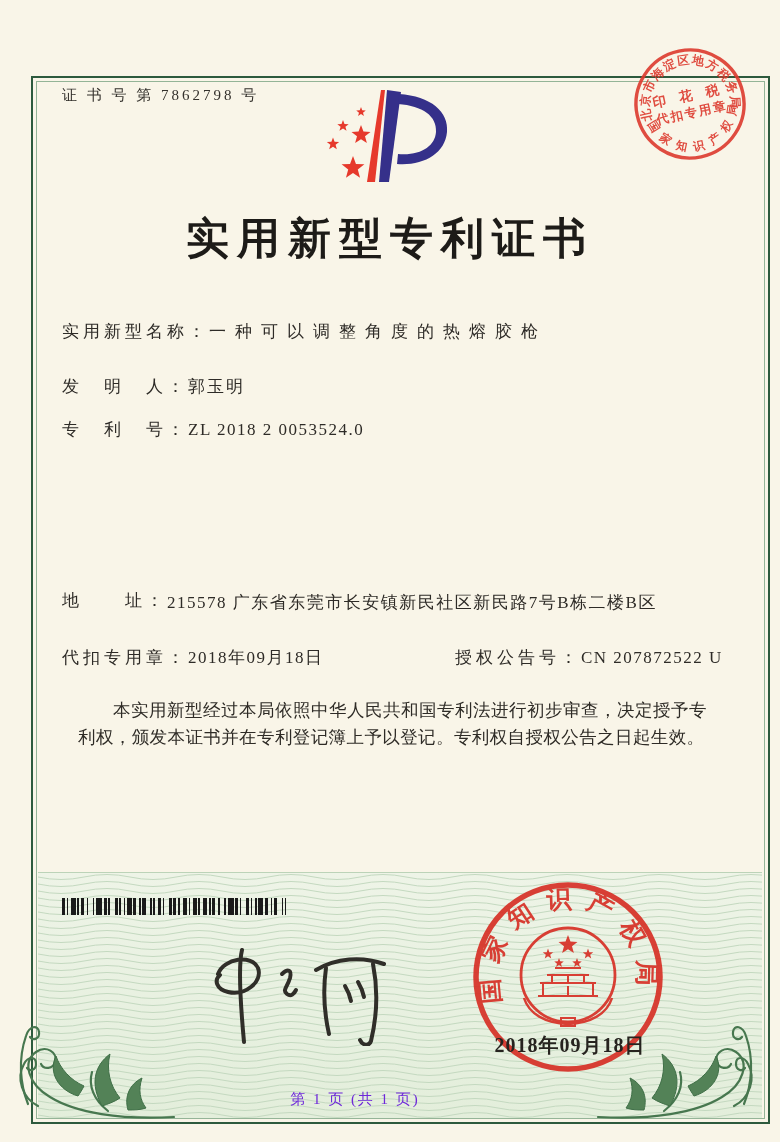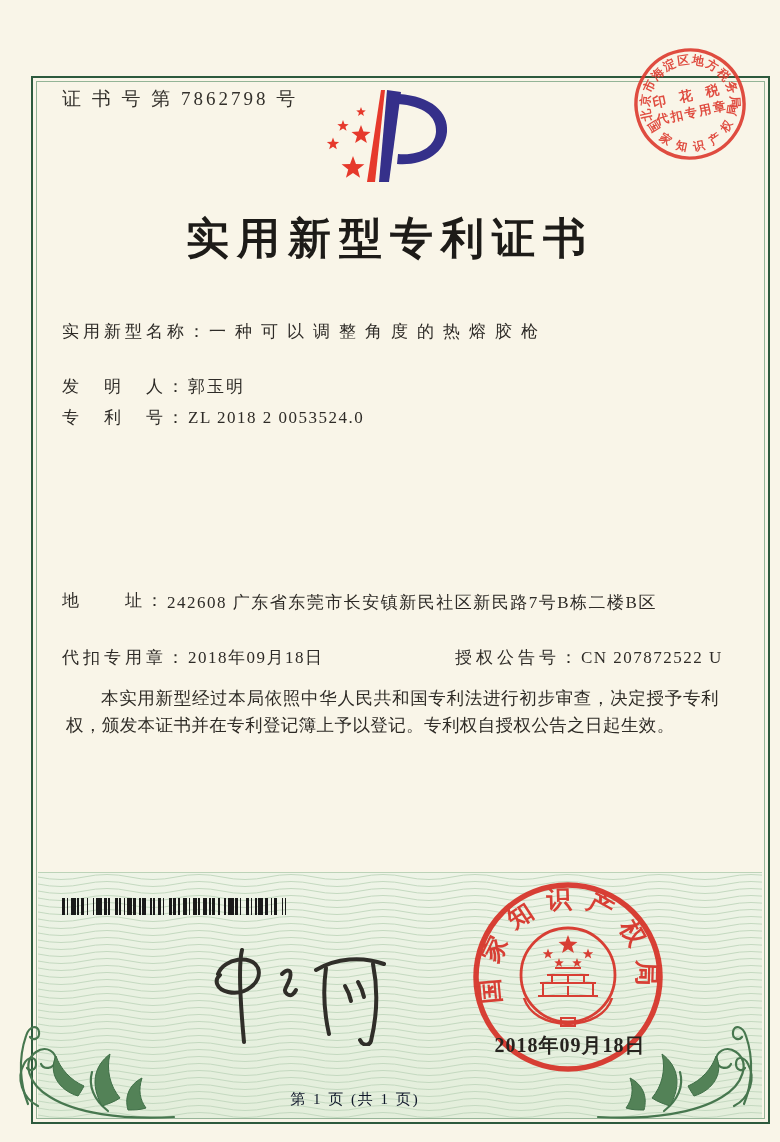--- a/index.html
+++ b/index.html
@@ -12,49 +12,49 @@
                border:2px solid #2d5a3d;}
   #frame-inner{left:36px;top:81px;width:729px;height:1038px;box-sizing:border-box;
                border:1px solid #94b497;}
 
   
   #panel{left:38px;top:872px;width:724px;height:245px;
          background:linear-gradient(#eef4e7,#e3eedb);border-top:1px solid #bcd3b8;}
   #panel svg{display:block;}
 
   
-  #cert-no{left:62px;top:86px;font-size:19px;letter-spacing:3px;color:#33302b;}
+  #cert-no{left:62px;top:86px;font-size:15px;letter-spacing:3px;color:#33302b;}
   #logo{left:323px;top:82px;}
   #title{left:0;width:780px;top:210px;text-align:center;font-size:43px;font-weight:bold;
          letter-spacing:8px;color:#1d1b18;}
 
   
   .row{position:absolute;left:62px;width:680px;font-size:17px;color:#2e2b27;}
   .lbl{letter-spacing:4px;white-space:pre;}
   .val{letter-spacing:1.5px;}
   #row-name .val{letter-spacing:9px;}
   #row-inventor .val{letter-spacing:2px;}
   #row-address{display:flex;}
   #row-address .val{width:566px;line-height:27px;letter-spacing:1.5px;}
   .pair2{position:absolute;left:393px;top:0;white-space:nowrap;}
 
   
   #paragraphs{left:62px;top:681px;width:661px;font-size:17.5px;line-height:27px;
               text-align:justify;color:#2e2b26;}
-  #paragraphs p{margin:4px;text-indent:2em;letter-spacing:0.4px;}
+  #paragraphs p{margin:16px;text-indent:2em;letter-spacing:0.4px;}
 
   
   #barcode{left:62px;top:898px;width:224px;height:17px;display:flex;align-items:stretch;}
   #officials{left:66px;top:964px;font-size:18px;line-height:33px;letter-spacing:3px;color:#26231f;}
   #signature{left:190px;top:944px;}
   #seal{left:469px;top:878px;opacity:.94;}
   #seal-date{left:481px;top:1032px;width:178px;text-align:center;font-size:20px;
              letter-spacing:1px;color:#26231f;font-weight:bold;}
   #footer{left:275px;top:1090px;width:160px;text-align:center;font-size:15px;
-          letter-spacing:2px;color:#0f172a;}
+          letter-spacing:2px;color:#6d28d9;}
 
   #stamp{left:620px;top:34px;opacity:.9;}
   .flourish{position:absolute;width:168px;height:125px;}
   #flourish-left{left:8px;top:1004px;}
   #flourish-right{left:596px;top:1004px;transform:scaleX(-1);}
 </style>
 </head>
 <body>
 
 <div class="page">
@@ -145,26 +145,26 @@
   </svg>
 
   <div class="abs" id="title">实用新型专利证书</div>
 
   <div class="row" id="row-inventor" style="top:375px">
     <span class="lbl">发　明　人：</span><span class="val">郭玉明</span>
   </div>
   <div class="row" id="row-name" style="top:320px">
     <span class="lbl">实用新型名称：</span><span class="val">一种可以调整角度的热熔胶枪</span>
   </div>
-  <div class="row" id="row-patent-no" style="top:406px">
+  <div class="row" id="row-patent-no" style="top:418px">
     <span class="lbl">专　利　号：</span><span class="val">ZL 2018 2 0053524.0</span>
   </div>
   <div class="row" id="row-address" style="top:589px">
     <span class="lbl">地　　址：</span>
-      <span class="val">242608 广东省东莞市长安镇新民社区新民路7号B栋二楼B区</span>
+      <span class="val">215578 广东省东莞市长安镇新民社区新民路7号B栋二楼B区</span>
   </div>
   <div class="row" id="row-grant" style="top:646px">
     <span class="lbl">代扣专用章：</span><span class="val">2018年09月18日</span>
     <span class="pair2"><span class="lbl">授权公告号：</span><span class="val">CN 207872522 U</span></span>
   </div>
 
   <div class="abs" id="paragraphs">
     <p>本实用新型经过本局依照中华人民共和国专利法进行初步审查，决定授予专利权，颁发本证书并在专利登记簿上予以登记。专利权自授权公告之日起生效。</p>
   </div>
 

